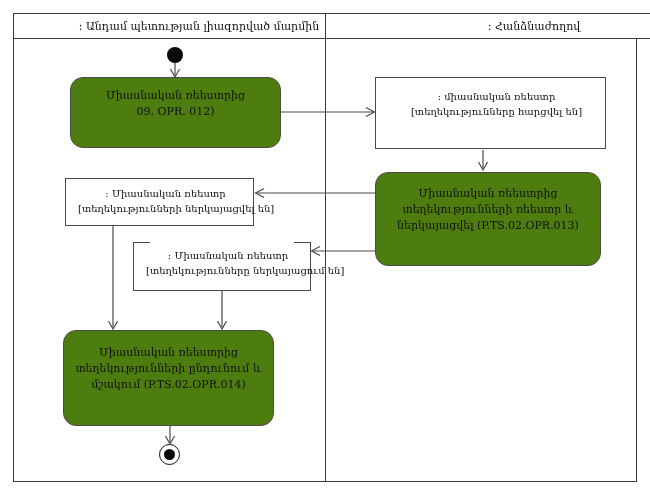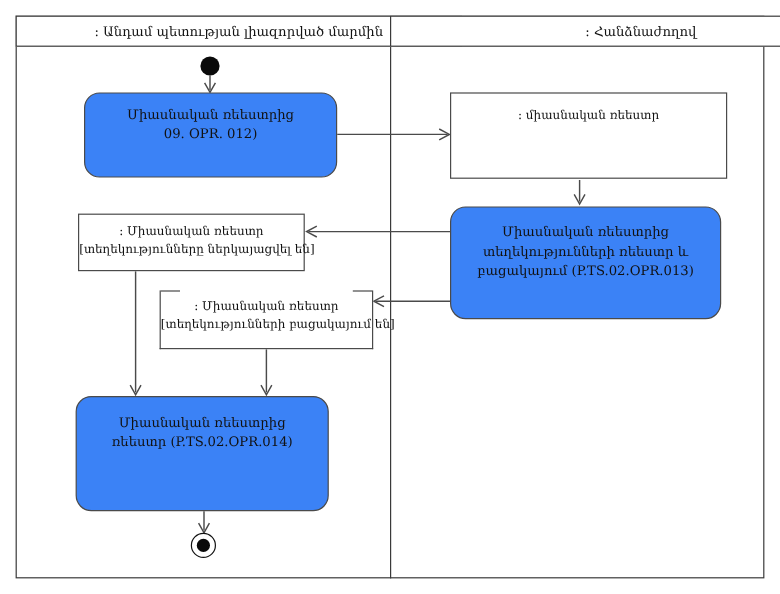--- a/index.html
+++ b/index.html
@@ -26,27 +26,27 @@
   .lane-header.right{left:325px;padding-left:46px;}
   .lane-divider{
     position:absolute;left:324.5px;top:38px;width:1.5px;height:444px;
     background:#3a3a3a;z-index:0;
   }
   
   svg.connectors{position:absolute;left:0;top:0;z-index:1;}
   
   .activity{
     position:absolute;box-sizing:border-box;
-    border:1.4px solid #4a4a4a;border-radius:13px;background:#3b82f6;
+    border:1.4px solid #4a4a4a;border-radius:13px;background:#4d7c0f;
     text-align:center;font-size:11px;line-height:16px;z-index:2;
   }
   .objnode{
     position:absolute;box-sizing:border-box;
     border:1.4px solid #4a4a4a;background:#ffffff;
-    text-align:center;font-size:10px;line-height:15px;z-index:2;
+    text-align:center;font-size:10px;line-height:15px;z-index:2;padding-left:12px;
   }
   .objnode.bracket{
     border-top:none;
   }
   .objnode.bracket::before,
   .objnode.bracket::after{
     content:"";position:absolute;top:0;width:16px;height:0;
     border-top:1.4px solid #4a4a4a;
   }
   .objnode.bracket::before{left:0;}
@@ -134,40 +134,42 @@
 
   <div class="initial-node"></div>
 
   <div id="b012" class="activity">
     <span class="node-line">Միասնական ռեեստրից</span>
     <span class="node-line">09. OPR. 012)</span>
   </div>
 
   <div id="oq" class="objnode">
     <span class="node-line">: միասնական ռեեստր</span>
+    <span class="node-line">[տեղեկությունները հարցվել են]</span>
   </div>
 
   <div id="b013" class="activity">
     <span class="node-line">Միասնական ռեեստրից</span>
     <span class="node-line">տեղեկությունների ռեեստր և</span>
-    <span class="node-line">բացակայում (P.TS.02.OPR.013)</span>
+    <span class="node-line">ներկայացվել (P.TS.02.OPR.013)</span>
   </div>
 
   <div id="op" class="objnode">
     <span class="node-line">: Միասնական ռեեստր</span>
-    <span class="node-line">[տեղեկությունները ներկայացվել են]</span>
+    <span class="node-line">[տեղեկությունների ներկայացվել են]</span>
   </div>
 
   <div id="om" class="objnode bracket">
     <span class="node-line">: Միասնական ռեեստր</span>
-    <span class="node-line">[տեղեկությունների բացակայում են]</span>
+    <span class="node-line">[տեղեկությունները ներկայացում են]</span>
   </div>
 
   <div id="b014" class="activity">
     <span class="node-line">Միասնական ռեեստրից</span>
-    <span class="node-line">ռեեստր (P.TS.02.OPR.014)</span>
+    <span class="node-line">տեղեկությունների ընդունում և</span>
+    <span class="node-line">մշակում (P.TS.02.OPR.014)</span>
   </div>
 
   <div class="final-node">
     <div class="final-dot"></div>
   </div>
 
 </div>
 
 </body></html>

